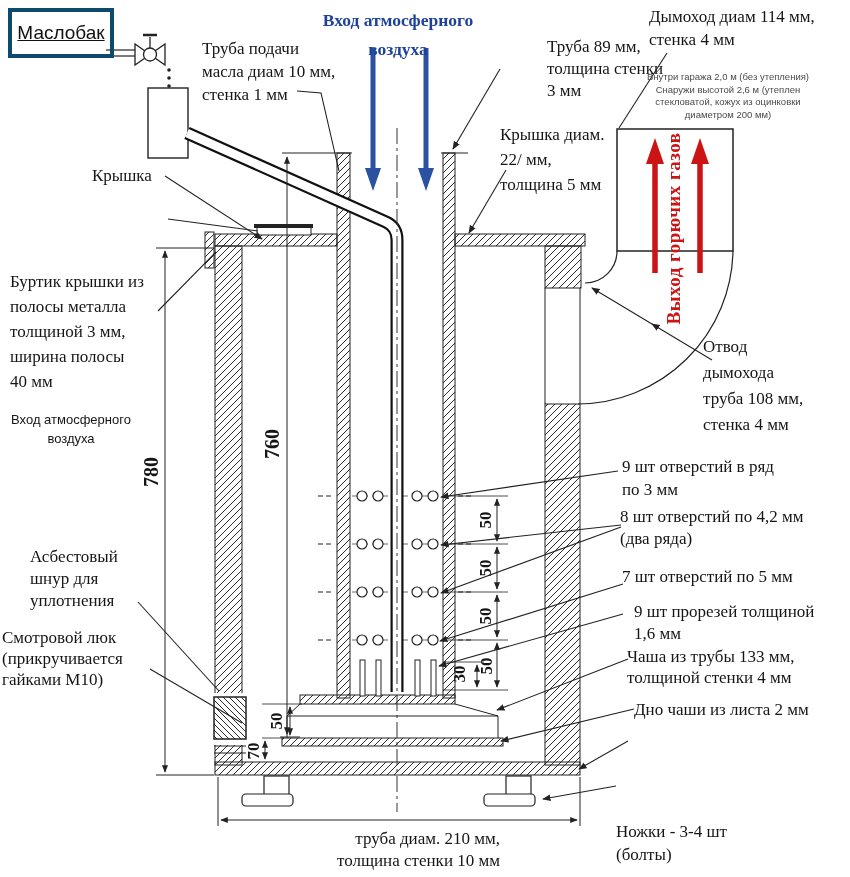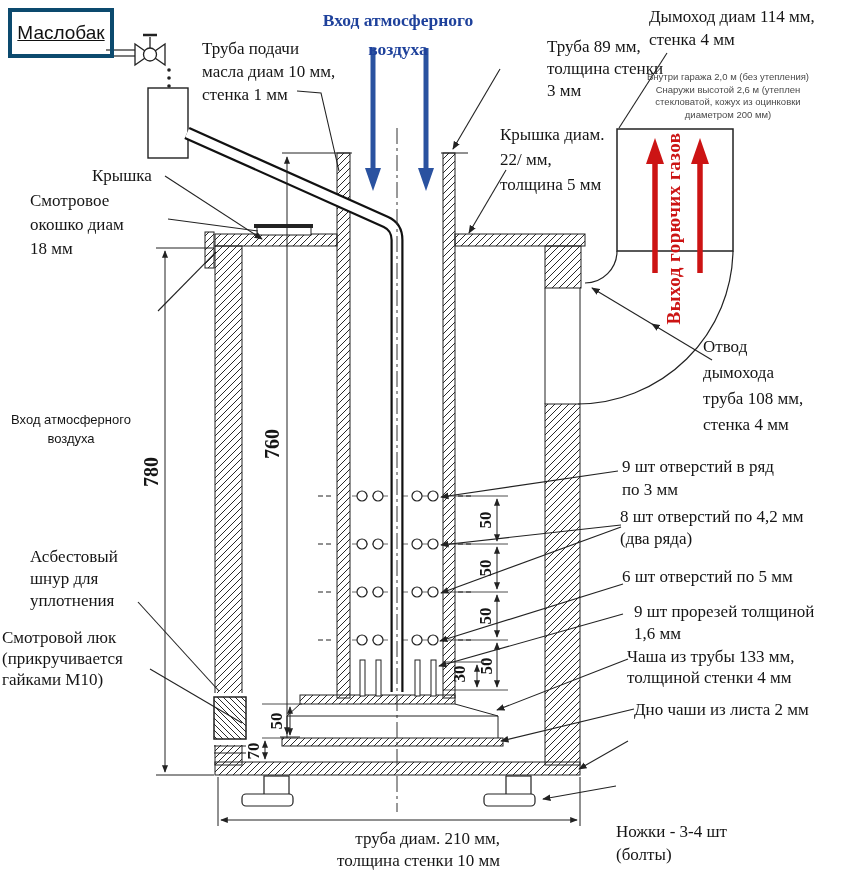--- a/index.html
+++ b/index.html
@@ -251,40 +251,42 @@
 Снаружи высотой 2,6 м (утеплен
 стекловатой, кожух из оцинковки
 диаметром 200 мм)</div>
 
 <div class="lbl" style="left:500px;top:122px;line-height:25px;">Крышка диам.
 22/ мм,
 толщина 5 мм</div>
 
 <div class="lbl" style="left:92px;top:164px;">Крышка</div>
 
-<div class="lbl" style="left:30px;top:189px;line-height:24px;">Смотровое
-окошко диам
-18 мм</div>
 
 <div class="lbl red vert" style="left:573px;top:217px;width:200px;font-size:19px;letter-spacing:0.5px;">Выход горючих газов</div>
 
+<div class="lbl" style="left:10px;top:269px;line-height:25px;">Буртик крышки из
+полосы металла
+толщиной 3 мм,
+ширина полосы
+40 мм</div>
 
 <div class="lbl sans" style="left:5px;top:410px;width:132px;text-align:center;font-size:13px;line-height:19px;">Вход атмосферного
 воздуха</div>
 
 <div class="lbl" style="left:703px;top:334px;line-height:26px;">Отвод
 дымохода
 труба 108 мм,
 стенка 4 мм</div>
 
 <div class="lbl" style="left:622px;top:455px;">9 шт отверстий в ряд
 по 3 мм</div>
 <div class="lbl" style="left:620px;top:506px;line-height:22px;">8 шт отверстий по 4,2 мм
 (два ряда)</div>
-<div class="lbl" style="left:622px;top:565px;">6 шт отверстий по 5 мм</div>
+<div class="lbl" style="left:622px;top:565px;">7 шт отверстий по 5 мм</div>
 <div class="lbl" style="left:622px;top:601px;line-height:22px;margin-left:12px;">9 шт прорезей толщиной
 1,6 мм</div>
 <div class="lbl" style="left:627px;top:646px;line-height:21px;">Чаша из трубы 133 мм,
 толщиной стенки 4 мм</div>
 <div class="lbl" style="left:634px;top:698px;">Дно чаши из листа 2 мм</div>
 <div class="lbl" style="left:616px;top:776px;margin-top:44px;">Ножки - 3-4 шт
 (болты)</div>
 
 <div class="lbl" style="left:30px;top:546px;line-height:22px;">Асбестовый
 шнур для

